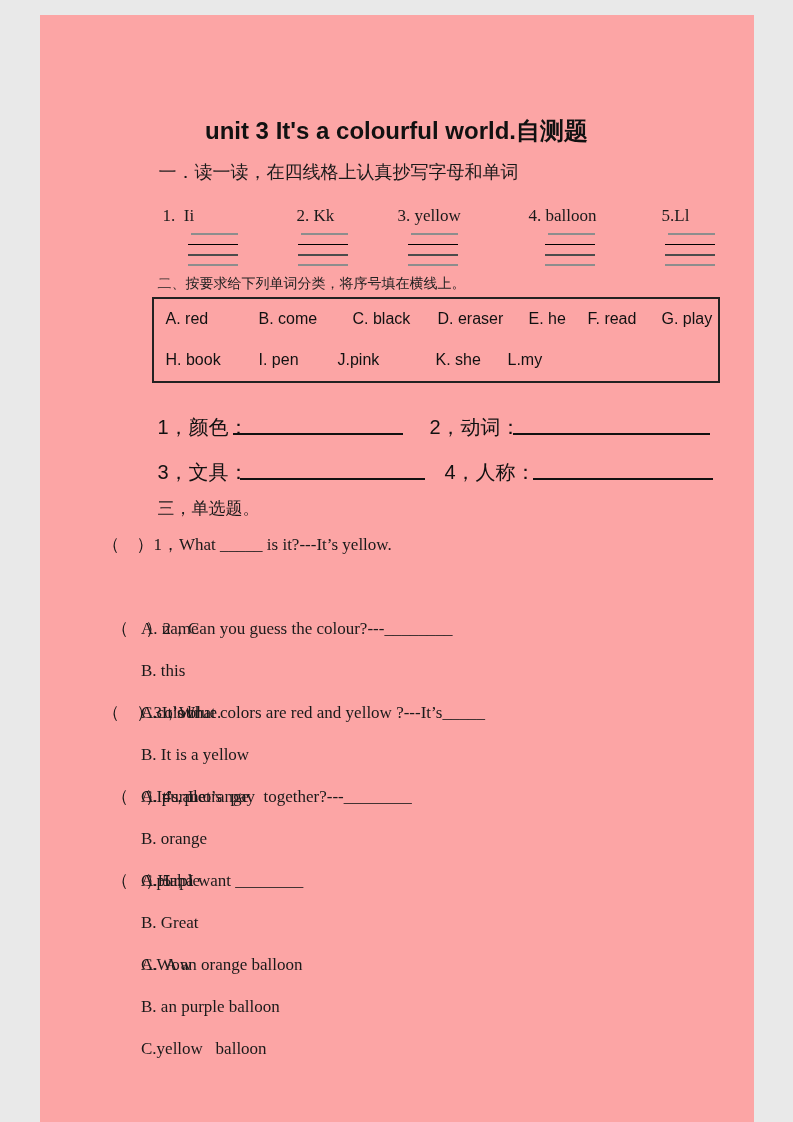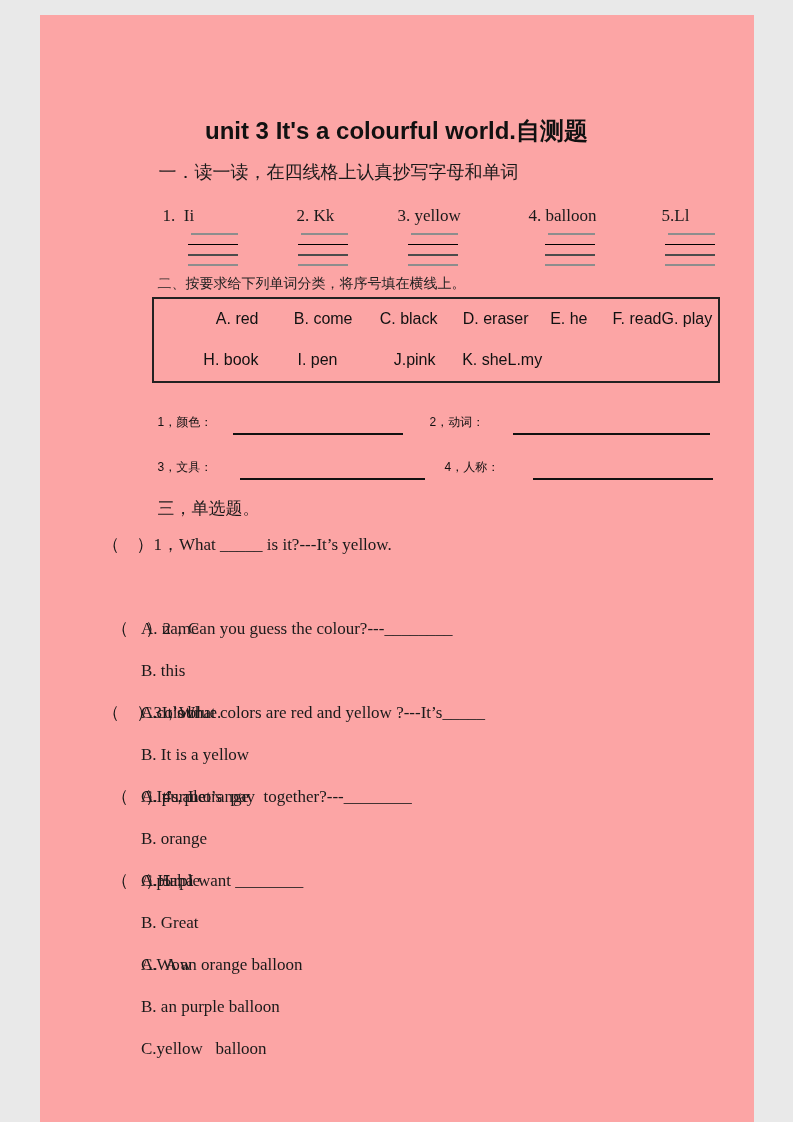--- a/index.html
+++ b/index.html
@@ -43,29 +43,29 @@
   }
   
   .word-box{
     position:absolute;left:112px;top:282px;width:568px;height:86px;
     border:2px solid #222;box-sizing:border-box;
     font-family:"Liberation Sans", sans-serif;font-size:16px;color:#111;
   }
   .box-row{position:absolute;left:12px;right:4px;display:flex;white-space:pre;}
   .box-row.r1{top:11px}
   .box-row.r2{top:52px}
-  .box-row span{display:inline-block;text-align:right;}
+  .box-row span{display:inline-block;}
   .r1 span:nth-child(1){width:93px}.r1 span:nth-child(2){width:94px}
   .r1 span:nth-child(3){width:85px}.r1 span:nth-child(4){width:91px}
   .r1 span:nth-child(5){width:59px}.r1 span:nth-child(6){width:74px}
   .r2 span:nth-child(1){width:93px}.r2 span:nth-child(2){width:79px}
   .r2 span:nth-child(3){width:98px}.r2 span:nth-child(4){width:72px}
   
   .blank-label{
-    position:absolute;font-size:12px;white-space:pre;
+    position:absolute;font-size:20px;white-space:pre;
     font-family:"Liberation Sans", sans-serif;color:#111;
   }
   .bl1{left:118px;top:399px}
   .bl2{left:390px;top:399px}
   .bl3{left:118px;top:444px}
   .bl4{left:405px;top:444px}
   .uline{position:absolute;height:1.5px;background:#111;}
   .u1{left:193px;top:418px;width:170px}
   .u2{left:473px;top:418px;width:197px}
   .u3{left:200px;top:463px;width:185px}

